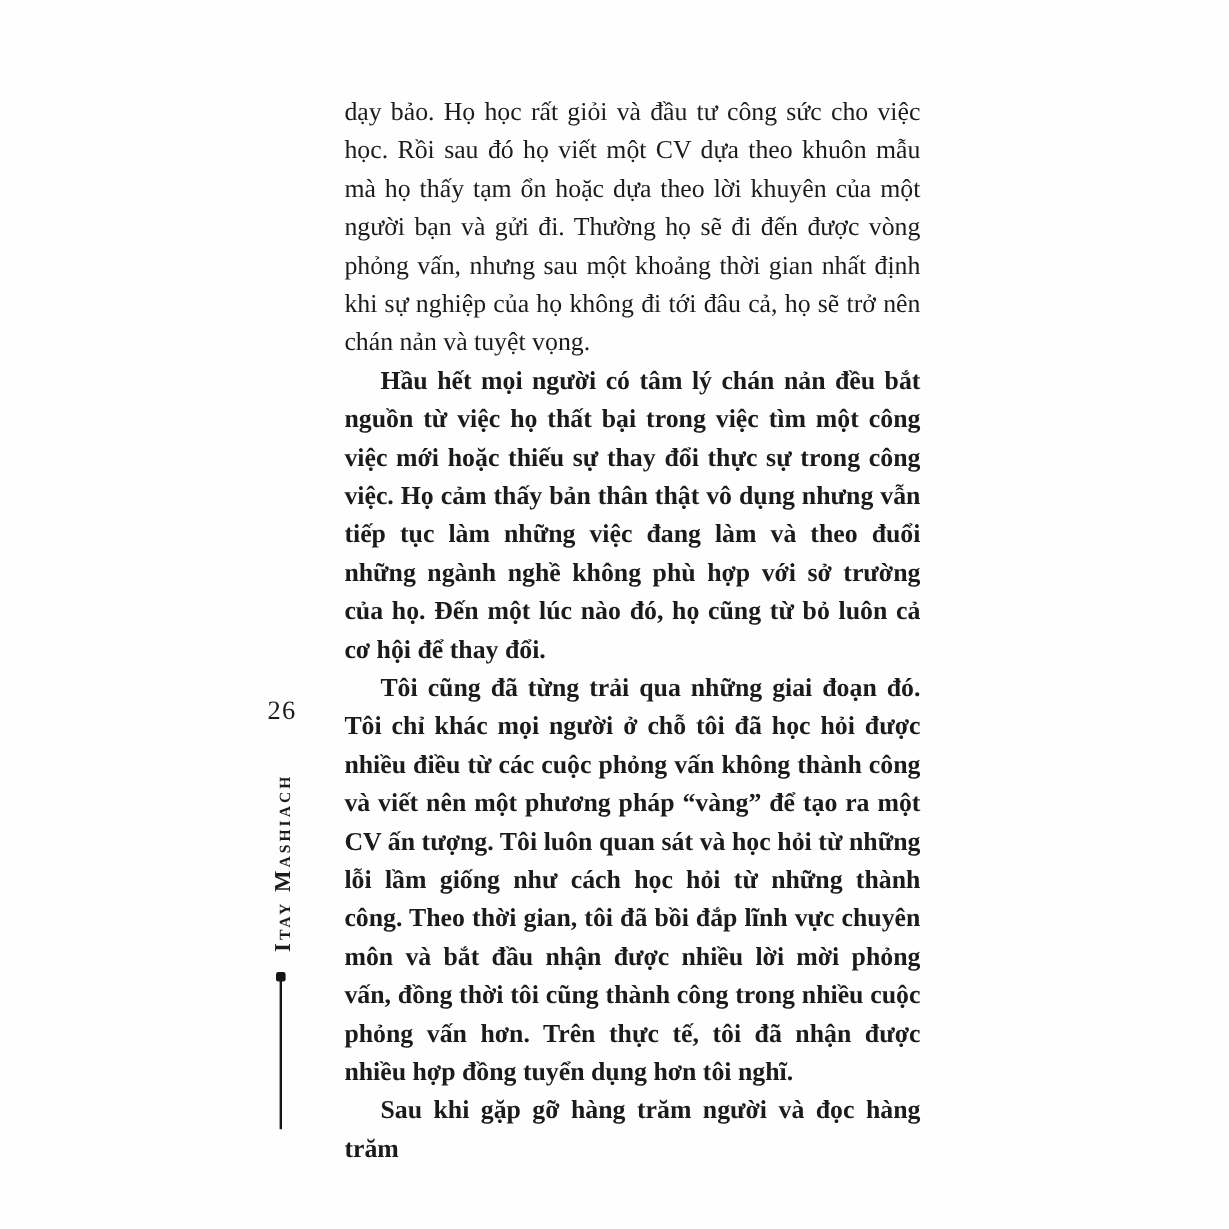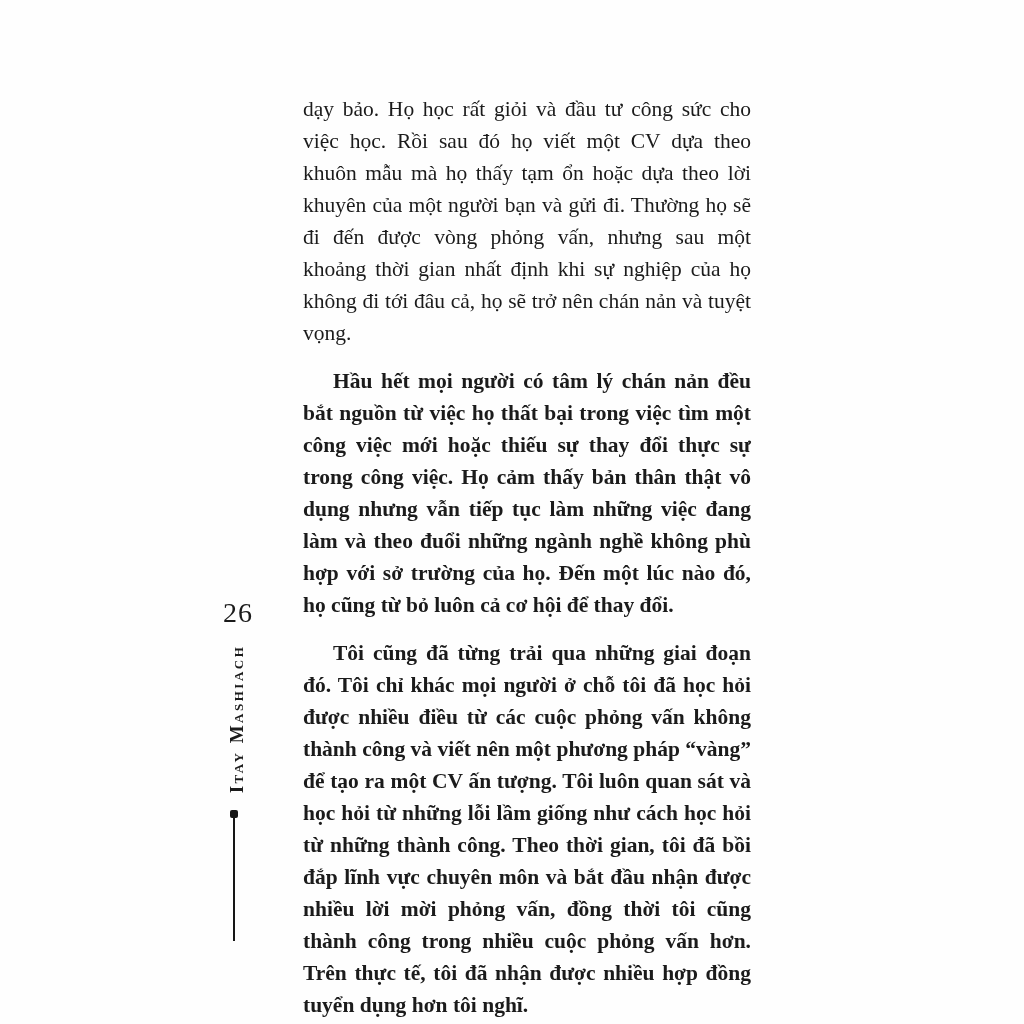--- a/index.html
+++ b/index.html
@@ -24,33 +24,33 @@
     position: absolute;
     left: 287px;
     top: 77px;
     width: 480px;
     font-size: 21.5px;
     line-height: 32px;
     text-align: justify;
     text-justify: inter-word;
   }
   .para {
-    margin: 16px;
+    margin: 0;
     padding: 0;
   }
   .para.indent {
     text-indent: 30px;
     font-weight: bold;
   }
   
   .page-number {
     position: absolute;
     left: 223px;
-    top: 599px;
-    font-size: 28px;
+    top: 581px;
+    font-size: 22px;
     line-height: 1;
     letter-spacing: 1px;
   }
   .author-vertical {
     position: absolute;
     left: 236px;
     top: 719px;
     transform: translate(-50%, -50%) rotate(-90deg);
     white-space: nowrap;
     font-variant: small-caps;
@@ -88,15 +88,16 @@
   <div class="author-vertical">Itay Mashiach</div>
 
   <div class="rule">
     <span class="rule-dot"></span>
   </div>
 
   <div class="text-block">
     <p class="para">dạy bảo. Họ học rất giỏi và đầu tư công sức cho việc học. Rồi sau đó họ viết một CV dựa theo khuôn mẫu mà họ thấy tạm ổn hoặc dựa theo lời khuyên của một người bạn và gửi đi. Thường họ sẽ đi đến được vòng phỏng vấn, nhưng sau một khoảng thời gian nhất định khi sự nghiệp của họ không đi tới đâu cả, họ sẽ trở nên chán nản và tuyệt vọng.</p>
     <p class="para indent">Hầu hết mọi người có tâm lý chán nản đều bắt nguồn từ việc họ thất bại trong việc tìm một công việc mới hoặc thiếu sự thay đổi thực sự trong công việc. Họ cảm thấy bản thân thật vô dụng nhưng vẫn tiếp tục làm những việc đang làm và theo đuổi những ngành nghề không phù hợp với sở trường của họ. Đến một lúc nào đó, họ cũng từ bỏ luôn cả cơ hội để thay đổi.</p>
     <p class="para indent">Tôi cũng đã từng trải qua những giai đoạn đó. Tôi chỉ khác mọi người ở chỗ tôi đã học hỏi được nhiều điều từ các cuộc phỏng vấn không thành công và viết nên một phương pháp “vàng” để tạo ra một CV ấn tượng. Tôi luôn quan sát và học hỏi từ những lỗi lầm giống như cách học hỏi từ những thành công. Theo thời gian, tôi đã bồi đắp lĩnh vực chuyên môn và bắt đầu nhận được nhiều lời mời phỏng vấn, đồng thời tôi cũng thành công trong nhiều cuộc phỏng vấn hơn. Trên thực tế, tôi đã nhận được nhiều hợp đồng tuyển dụng hơn tôi nghĩ.</p>
+    <p class="para indent">Sau khi gặp gỡ hàng trăm người và đọc hàng trăm</p>
   </div>
 
 </div>
 
 </body></html>

